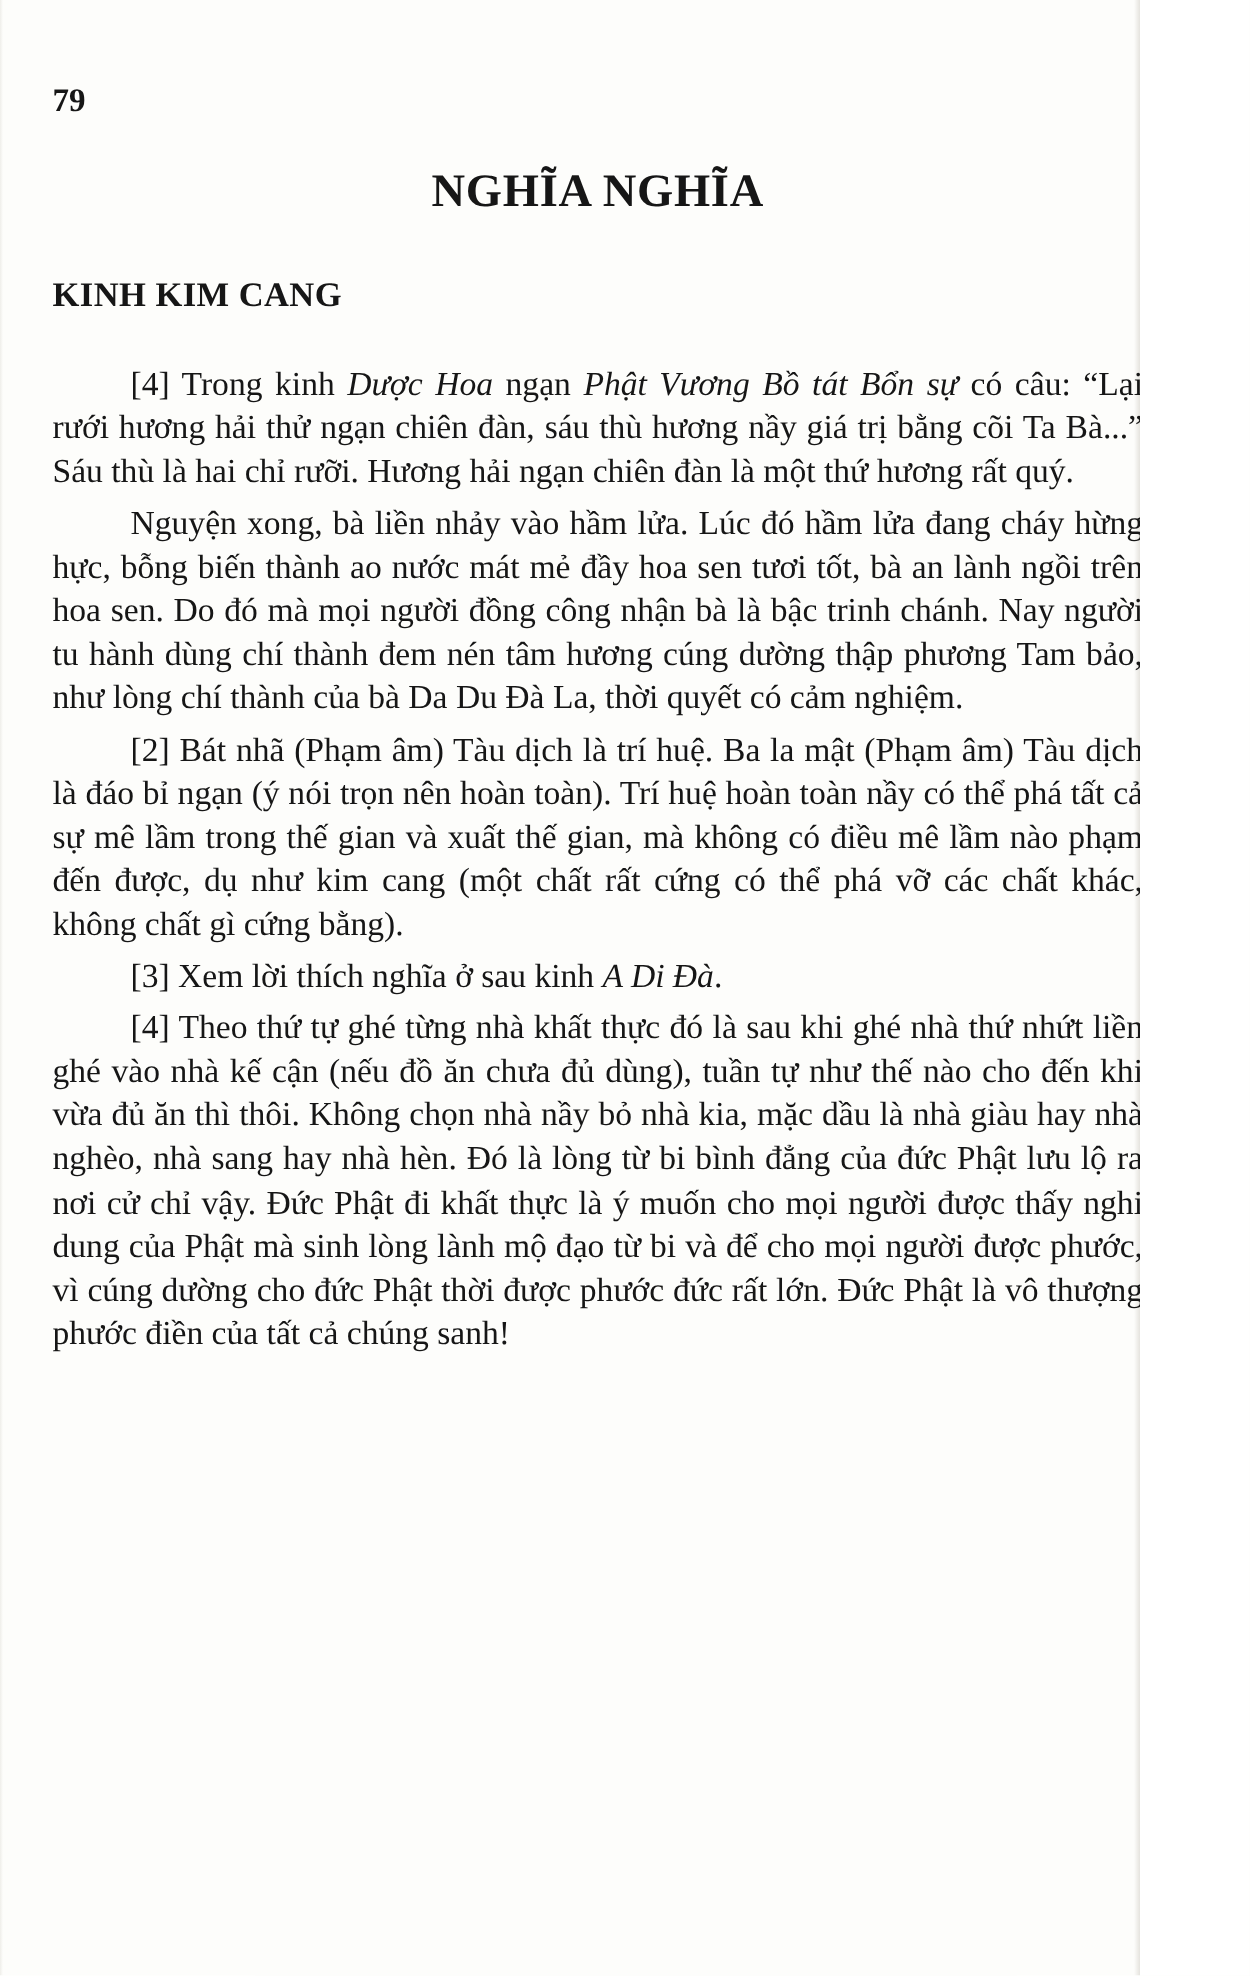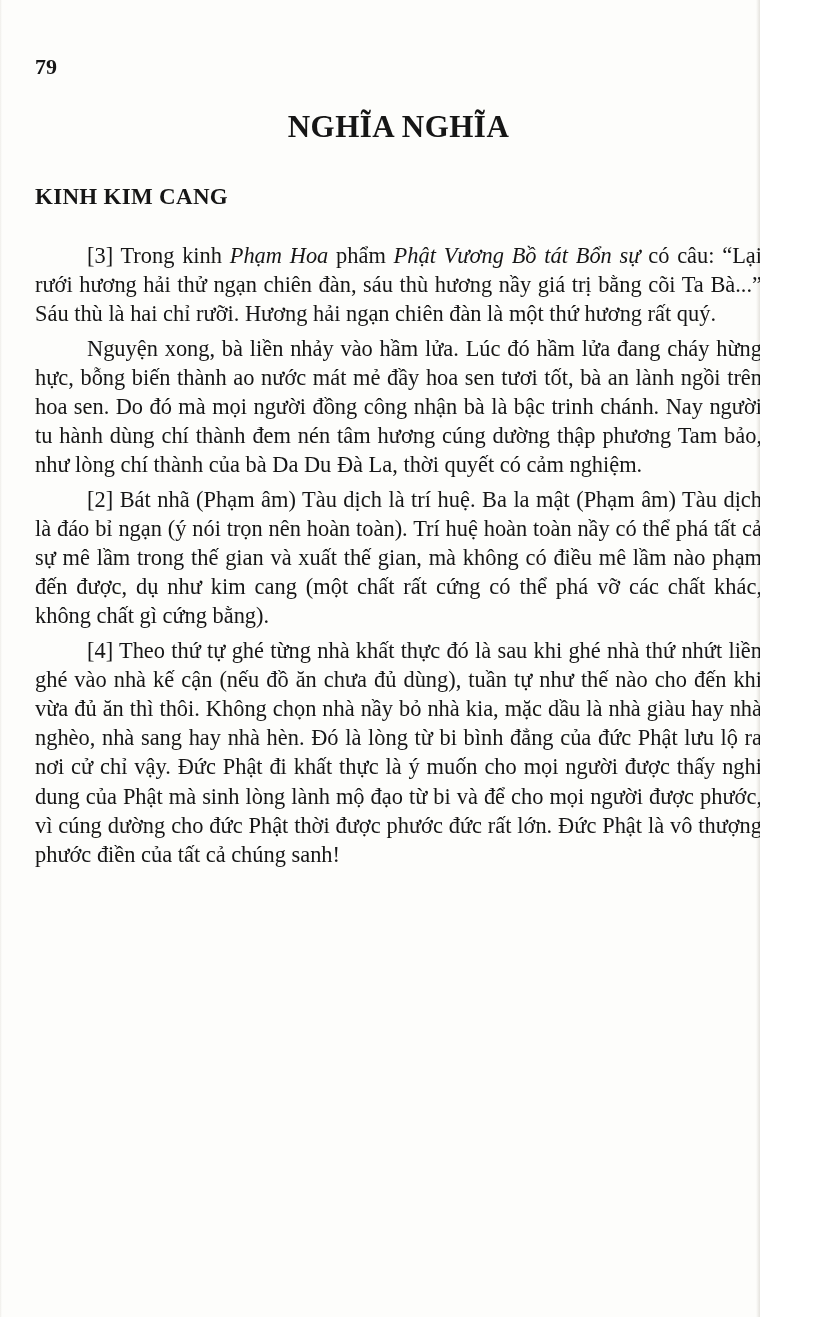--- a/index.html
+++ b/index.html
@@ -57,18 +57,19 @@
   <div class="scan-edge-left"></div>
   <div class="scan-edge-right"></div>
 
   <span class="pageno">79</span>
 
   <h1 class="title">NGHĨA NGHĨA</h1>
 
   <h2 class="heading">KINH KIM CANG</h2>
 
   <div class="body-text">
-      <p class="para"><span>[3] Trong kinh </span><span class="it">Phạm Hoa</span><span> phẩm </span><span class="it">Phật Vương Bồ tát Bổn sự</span><span> có câu: “Lại rưới hương hải thử ngạn chiên đàn, sáu thù hương nầy giá trị bằng cõi Ta Bà...” Sáu thù là hai chỉ rưỡi. Hương hải ngạn chiên đàn là một thứ hương rất quý.</span></p>
+      <p class="para"><span>[4] Trong kinh </span><span class="it">Dược Hoa</span><span> ngạn </span><span class="it">Phật Vương Bồ tát Bổn sự</span><span> có câu: “Lại rưới hương hải thử ngạn chiên đàn, sáu thù hương nầy giá trị bằng cõi Ta Bà...” Sáu thù là hai chỉ rưỡi. Hương hải ngạn chiên đàn là một thứ hương rất quý.</span></p>
       <p class="para"><span>Nguyện xong, bà liền nhảy vào hầm lửa. Lúc đó hầm lửa đang cháy hừng hực, bỗng biến thành ao nước mát mẻ đầy hoa sen tươi tốt, bà an lành ngồi trên hoa sen. Do đó mà mọi người đồng công nhận bà là bậc trinh chánh. Nay người tu hành dùng chí thành đem nén tâm hương cúng dường thập phương Tam bảo, như lòng chí thành của bà Da Du Đà La, thời quyết có cảm nghiệm.</span></p>
       <p class="para"><span>[2] Bát nhã (Phạm âm) Tàu dịch là trí huệ. Ba la mật (Phạm âm) Tàu dịch là đáo bỉ ngạn (ý nói trọn nên hoàn toàn). Trí huệ hoàn toàn nầy có thể phá tất cả sự mê lầm trong thế gian và xuất thế gian, mà không có điều mê lầm nào phạm đến được, dụ như kim cang (một chất rất cứng có thể phá vỡ các chất khác, không chất gì cứng bằng).</span></p>
+      <p class="para"><span>[3] Xem lời thích nghĩa ở sau kinh </span><span class="it">A Di Đà</span><span>.</span></p>
       <p class="para"><span>[4] Theo thứ tự ghé từng nhà khất thực đó là sau khi ghé nhà thứ nhứt liền ghé vào nhà kế cận (nếu đồ ăn chưa đủ dùng), tuần tự như thế nào cho đến khi vừa đủ ăn thì thôi. Không chọn nhà nầy bỏ nhà kia, mặc dầu là nhà giàu hay nhà nghèo, nhà sang hay nhà hèn. Đó là lòng từ bi bình đẳng của đức Phật lưu lộ ra nơi cử chỉ vậy. Đức Phật đi khất thực là ý muốn cho mọi người được thấy nghi dung của Phật mà sinh lòng lành mộ đạo từ bi và để cho mọi người được phước, vì cúng dường cho đức Phật thời được phước đức rất lớn. Đức Phật là vô thượng phước điền của tất cả chúng sanh!</span></p>
     </div>
 </div>
 
 </body></html>

